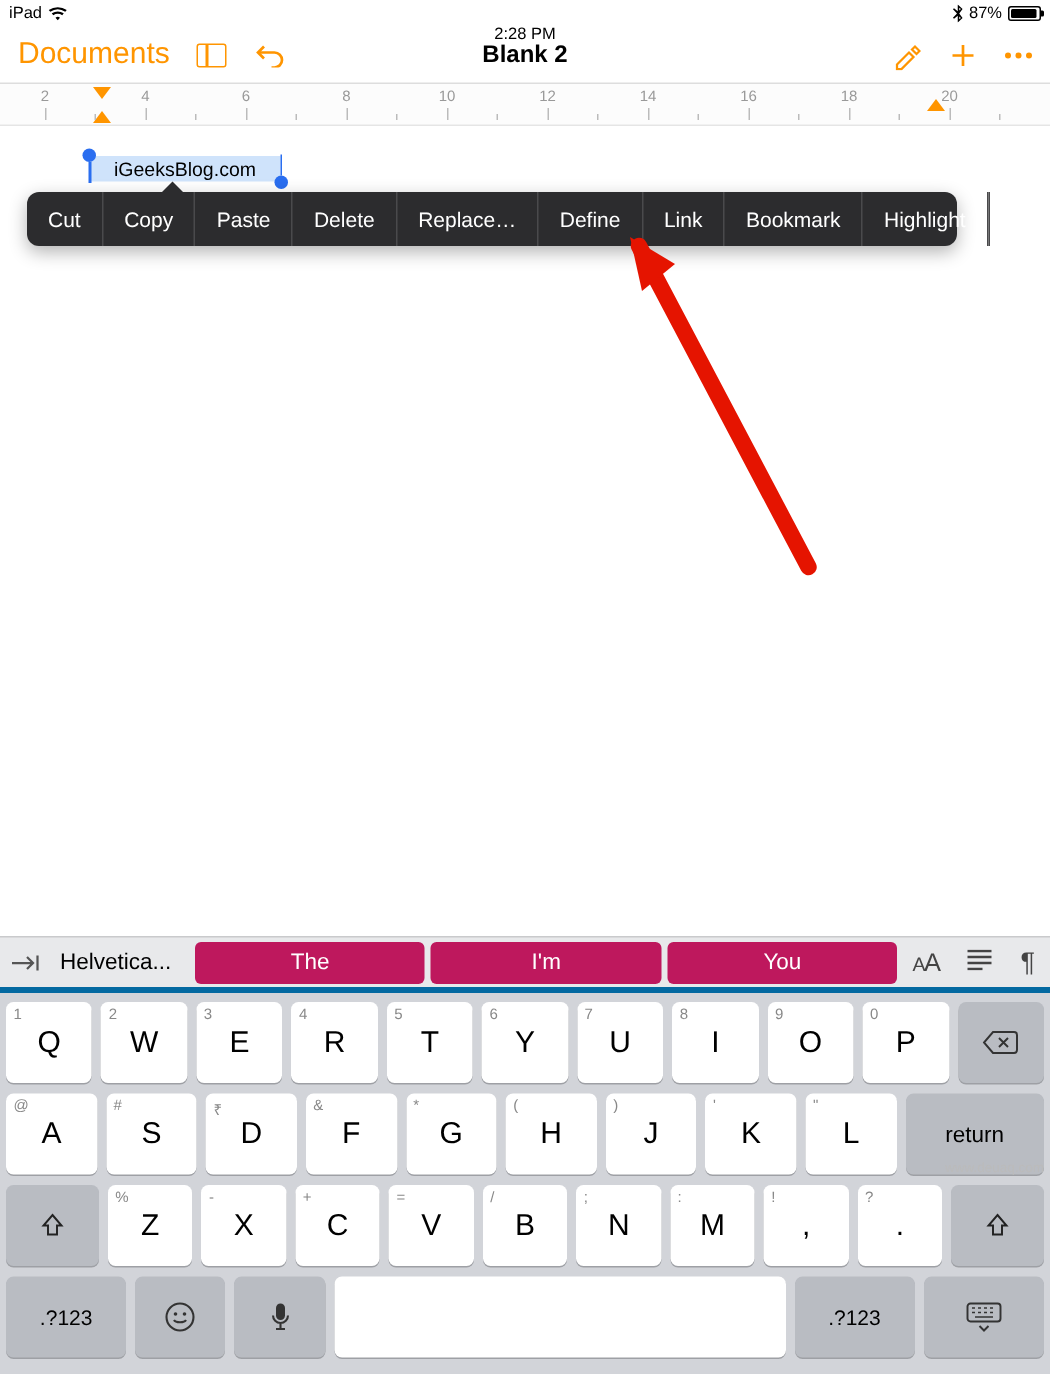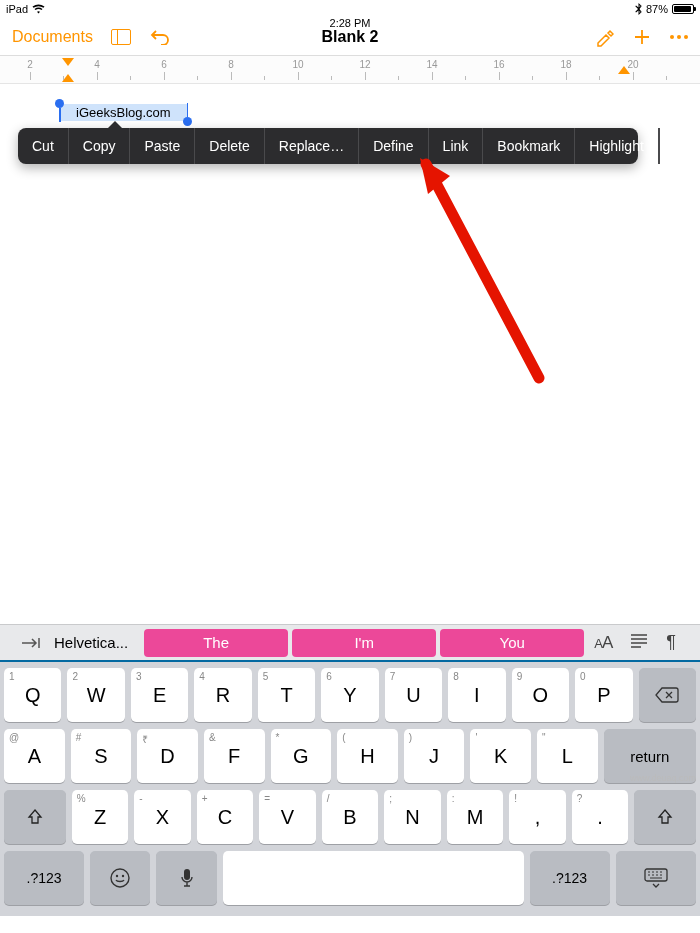--- a/index.html
+++ b/index.html
@@ -30,21 +30,21 @@
     .battery::after { content:""; position:absolute; right:-3px; top:2px; width:2px; height:4px; background:#000; border-radius:0 1px 1px 0;}
     .battery-fill { position:absolute; left:1px; top:1px; bottom:1px; width: 85%; background:#000; border-radius:1px;}
     
     .nav-bar {
       height: 38px;
       display: flex; align-items: center; justify-content: space-between;
       padding: 0 12px;
       border-bottom: 1px solid #ddd;
     }
     .nav-left, .nav-right { display:flex; align-items:center; gap: 18px; }
-    .nav-left { color: #ff9500; font-size: 16px; align-items: center; }
+    .nav-left { color: #ff9500; font-size: 20px; align-items: center; }
     .nav-title { position: absolute; left:50%; transform:translateX(-50%); font-size:16px; font-weight:600; color:#000;}
     .documents-link { color:#ff9500; }
     .panels-icon { width:20px; height:16px; border:1.5px solid #ff9500; border-radius:2px; position:relative;}
     .panels-icon::before { content:""; position:absolute; left:5px; top:0; bottom:0; width:1.5px; background:#ff9500;}
     .undo-icon { display:inline-flex; }
     .brush-icon, .plus-icon, .more-icon { display:inline-flex; color:#ff9500;}
     .more-dots { display:flex; gap:3px;}
     .more-dots span { width:4px; height:4px; border-radius:50%; background:#ff9500;}
     
     .ruler {
@@ -130,30 +130,30 @@
     .red-arrow {
       position:absolute;
       left: 416px; top: 158px;
       pointer-events:none;
     }
     
     .format-bar {
       height: 38px;
       background: #e8e9eb;
       border-top: 1px solid #c9cacc;
-      border-bottom: 2px solid #0369a1;
+      border-bottom: 4px solid #0369a1;
       display:flex; align-items:center;
-      padding: 0 18px;
+      padding: 0 4px;
       gap: 10px;
     }
     .tab-key-icon { width:26px; display:flex; justify-content:center; color:#555;}
     .font-name { color:#000; font-size:15px; width:80px; overflow:hidden; white-space:nowrap; text-overflow:ellipsis;}
     .suggestions { display:flex; gap:4px; flex:1; }
     .suggestion {
-      flex:1; background:#ec4899; color:#fff; font-size:15px;
+      flex:1; background:#be185d; color:#fff; font-size:15px;
       display:flex; align-items:center; justify-content:center;
       height:28px; border-radius:4px;
     }
     .fmt-right { display:flex; gap:18px; color:#444; align-items:center; padding-right:6px;}
     .text-size { font-size:13px; letter-spacing:-1px;}
     .text-size .big { font-size:17px;}
     .align-icon, .pilcrow { font-size:18px;}
     
     .keyboard {
       background: #d2d4d9;

